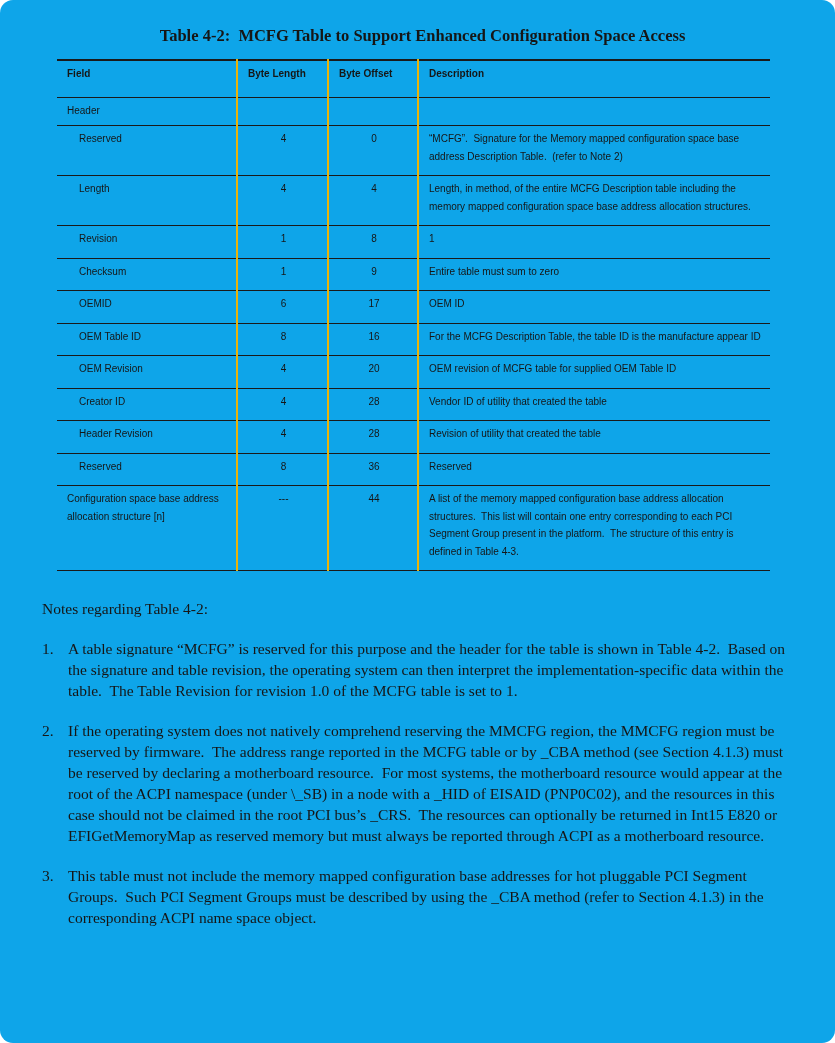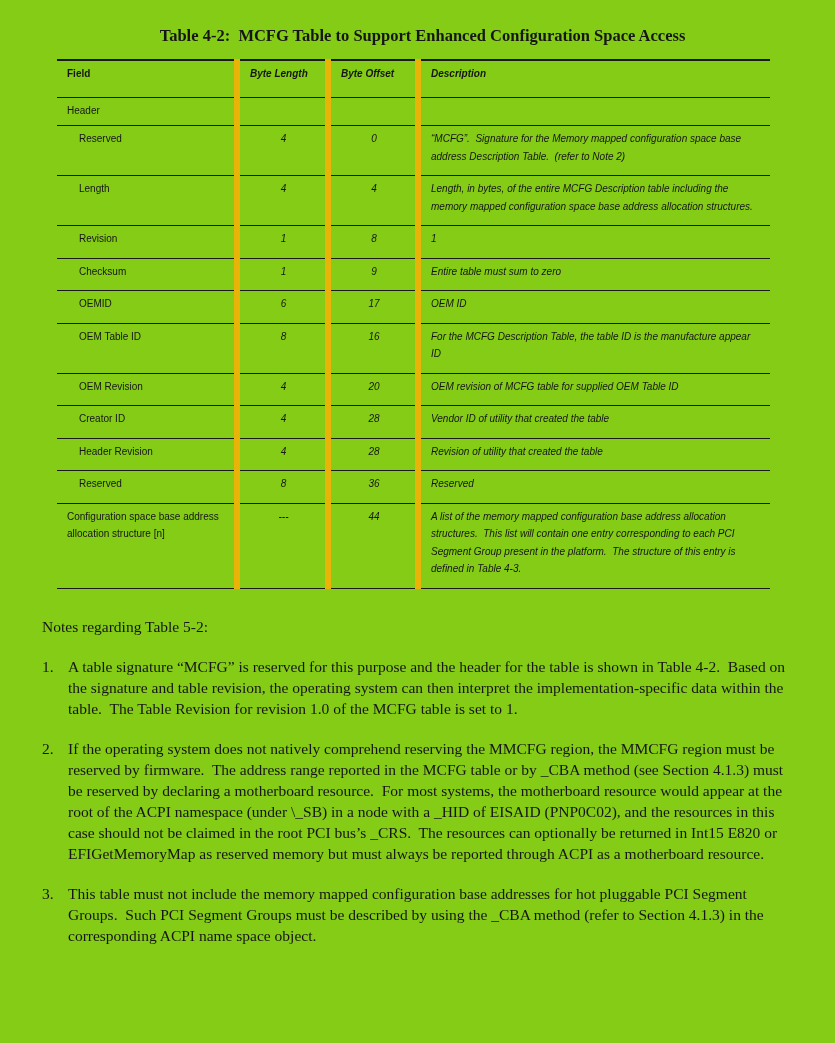--- a/index.html
+++ b/index.html
@@ -4,25 +4,26 @@
 <style>
   html, body {
     margin: 0;
     padding: 0;
     background: #ffffff;
   }
   .page {
     position: relative;
     width: 835px;
     height: 1043px;
-    background: #84cc16;
+    background: #0ea5e9;
     box-sizing: border-box;
     padding: 26px 42px 0 42px;
     color: #161616;
     overflow: hidden;
+    border-radius: 13px;
   }
   .title {
     font-family: "Liberation Serif", serif;
     font-weight: bold;
     font-size: 16.5px;
     text-align: center;
     white-space: pre-wrap;
     margin: 0 0 0 10px;
   }
   table.spec-table {
@@ -43,22 +44,21 @@
   table.spec-table col.c-desc   { width: 352px; }
   table.spec-table th, table.spec-table td {
     border-top: 1.5px solid #1a1a1a;
     vertical-align: top;
     padding: 4px 8px 10px 10px;
     text-align: left;
     white-space: pre-wrap;
     overflow: hidden;
   }
   table.spec-table th + th, table.spec-table td + td {
-    border-left: 6px solid #eab308;
-    font-style: italic;
+    border-left: 2px solid #eab308;
   }
   table.spec-table thead th {
     border-top: none;
     font-weight: bold;
     padding-bottom: 14px;
   }
   table.spec-table td.num { text-align: center; }
   table.spec-table td.field-indent { padding-left: 22px; }
   table.spec-table tr.row-header td { padding-bottom: 6px; }
   .notes-heading {
@@ -116,21 +116,21 @@
       <tr>
         <td class="field-indent">Reserved</td>
         <td class="num">4</td>
         <td class="num">0</td>
         <td>“MCFG”.  Signature for the Memory mapped configuration space base address Description Table.  (refer to Note 2)</td>
       </tr>
       <tr>
         <td class="field-indent">Length</td>
         <td class="num">4</td>
         <td class="num">4</td>
-        <td>Length, in bytes, of the entire MCFG Description table including the memory mapped configuration space base address allocation structures.</td>
+        <td>Length, in method, of the entire MCFG Description table including the memory mapped configuration space base address allocation structures.</td>
       </tr>
       <tr>
         <td class="field-indent">Revision</td>
         <td class="num">1</td>
         <td class="num">8</td>
         <td>1</td>
       </tr>
       <tr>
         <td class="field-indent">Checksum</td>
         <td class="num">1</td>
@@ -175,21 +175,21 @@
       </tr>
       <tr>
         <td>Configuration space base address allocation structure [n]</td>
         <td class="num">---</td>
         <td class="num">44</td>
         <td>A list of the memory mapped configuration base address allocation structures.  This list will contain one entry corresponding to each PCI Segment Group present in the platform.  The structure of this entry is defined in Table 4-3.</td>
       </tr>
     </tbody>
   </table>
 
-  <p class="notes-heading">Notes regarding Table 5-2:</p>
+  <p class="notes-heading">Notes regarding Table 4-2:</p>
 
   <div class="note">
     <span class="note-num">1.</span>
     <span class="note-text">A table signature “MCFG” is reserved for this purpose and the header for the table is shown in Table 4-2.  Based on the signature and table revision, the operating system can then interpret the implementation-specific data within the table.  The Table Revision for revision 1.0 of the MCFG table is set to 1.</span>
   </div>
 
   <div class="note">
     <span class="note-num">2.</span>
     <span class="note-text">If the operating system does not natively comprehend reserving the MMCFG region, the MMCFG region must be reserved by firmware.  The address range reported in the MCFG table or by _CBA method (see Section 4.1.3) must be reserved by declaring a motherboard resource.  For most systems, the motherboard resource would appear at the root of the ACPI namespace (under \_SB) in a node with a _HID of EISAID (PNP0C02), and the resources in this case should not be claimed in the root PCI bus’s _CRS.  The resources can optionally be returned in Int15 E820 or EFIGetMemoryMap as reserved memory but must always be reported through ACPI as a motherboard resource.</span>
   </div>

